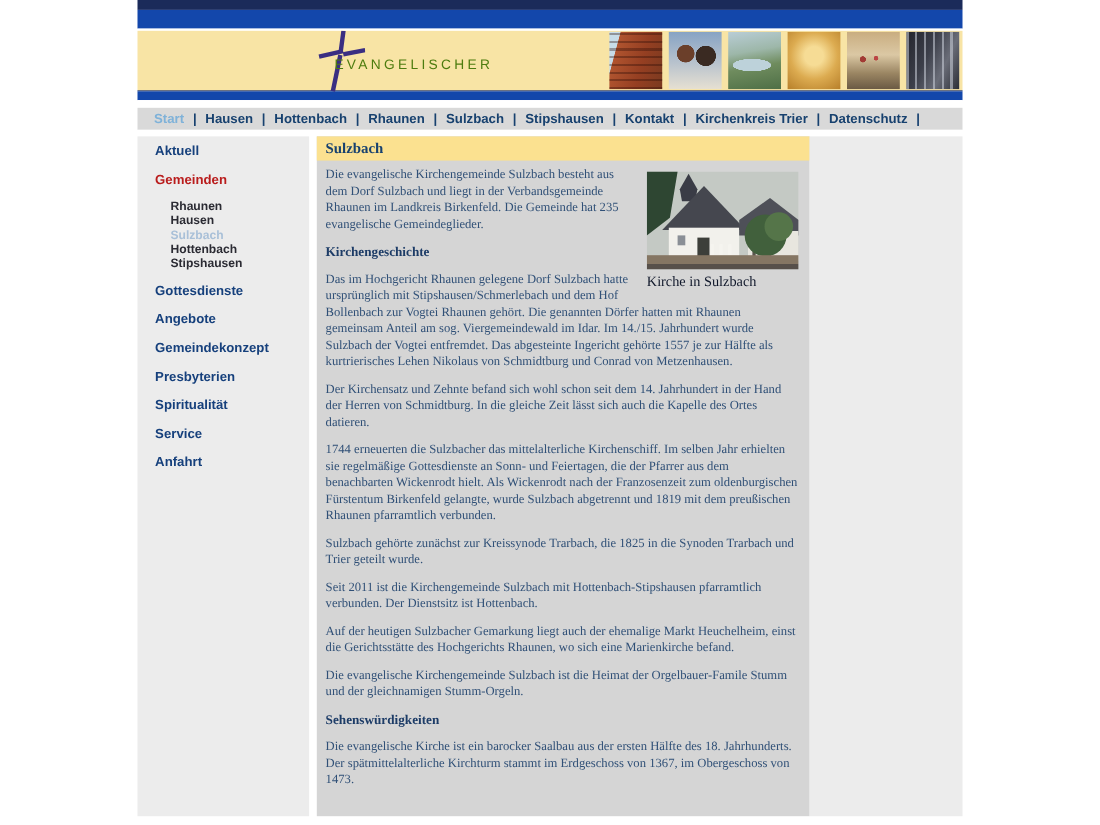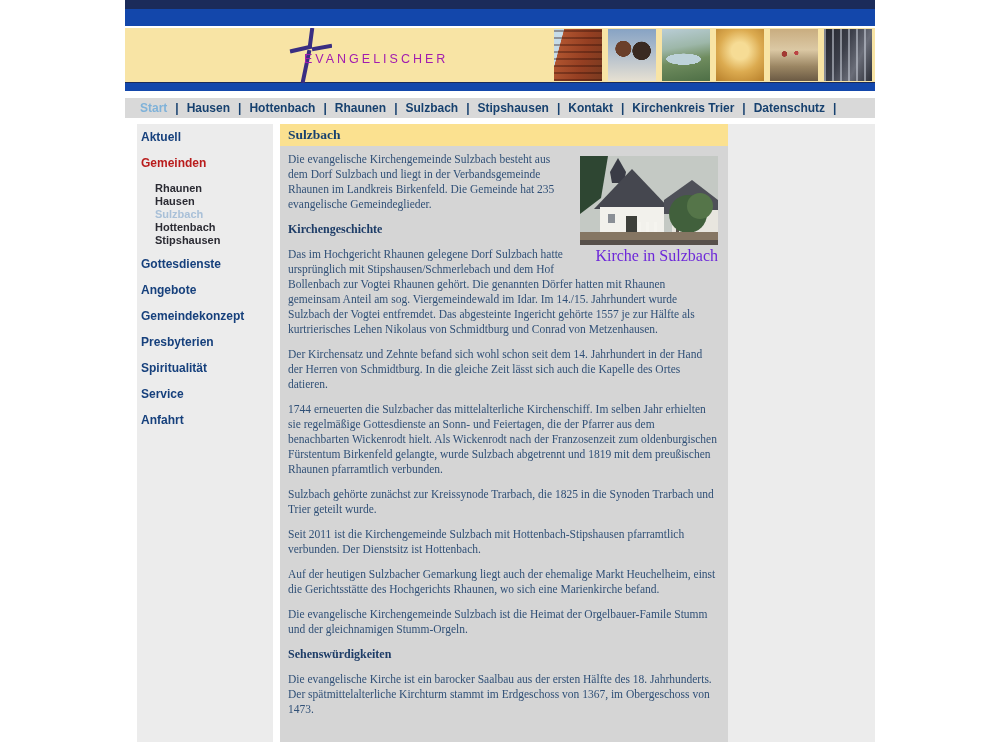--- a/index.html
+++ b/index.html
@@ -13,21 +13,21 @@
   .strip-blue{height:17px;background:#1347ab;}
   .strip-gap2{height:2px;background:#ffffff;}
   .hairline-navy{height:1px;background:#1b2b5a;}
   .strip-blue-low{height:8px;background:#1347ab;}
   .strip-gap7{height:7px;background:#ffffff;}
   .strip-gap6{height:6px;background:#ffffff;}
   
   .header{height:54px;background:#f8e4a5;position:relative;}
   .logo{position:absolute;left:95px;top:2px;width:300px;height:50px;cursor:pointer;}
   .logo-cross{position:absolute;left:66px;top:-2px;}
-  .logo-line1{position:absolute;left:84px;top:22px;font-size:12.5px;letter-spacing:3px;color:#a21caf;}
+  .logo-line1{position:absolute;left:84px;top:22px;font-size:12.5px;letter-spacing:3px;color:#4d7c0f;}
   .logo-line2{position:absolute;left:0px;top:36px;font-size:15px;letter-spacing:2px;color:#8b8f94;}
   .logo-line2 b{color:#3a2e82;}
   .photo-strip{position:absolute;right:3px;top:1px;height:52px;display:flex;gap:6px;}
   .thumb{width:48px;height:52px;}
   .t-building{background:
     repeating-linear-gradient(0deg,rgba(40,10,5,.35) 0 2px,transparent 2px 7px),
     linear-gradient(105deg,#c7dce8 0%,#c7dce8 16%,#b0542f 17%,#953f22 60%,#7a3a20 100%);}
   .t-people{background:
     radial-gradient(circle at 32% 38%,#6b3f2a 0 17%,transparent 18%),
     radial-gradient(circle at 70% 42%,#3a2a22 0 20%,transparent 21%),
@@ -44,37 +44,37 @@
     repeating-linear-gradient(90deg,rgba(205,210,220,.55) 0 2px,transparent 2px 8px),
     linear-gradient(115deg,#23242c 0%,#3c3f4a 40%,#6a6d78 68%,#2c2e36 100%);}
   
   .nav{height:20px;background:#d9d9d9;display:flex;align-items:center;padding-left:15px;
        font-size:12px;font-weight:bold;color:#17416f;}
   .nav-item{cursor:pointer;white-space:nowrap;}
   .nav-item.active{color:#7fb2d9;}
   .nav-sep{margin:0 8px;color:#17416f;cursor:default;}
   
   .page-body{display:flex;height:618px;background:#ffffff;}
-  .sidebar{width:136px;background:#ececec;padding:6px 0 0 4px;box-sizing:border-box;flex:none;margin-left:12px;}
+  .sidebar{width:156px;background:#ececec;padding:6px 0 0 16px;box-sizing:border-box;flex:none;}
   .side-item{font-size:12px;font-weight:bold;color:#16407c;margin:0 0 12px 0;cursor:pointer;}
   .side-item.active{color:#b91c1c;}
   .side-sub{margin:2px 0 10px 14px;}
   .side-sub-item{font-size:11px;font-weight:bold;color:#2b2b33;line-height:13px;cursor:pointer;}
   .side-sub-item.active{color:#a9c0d8;}
   .content-wrap{width:448px;flex:none;margin-left:7px;background:#d5d5d5;}
   .right-fill{flex:1;background:#ececec;}
   .title-bar{height:22px;background:#fbe190;font-family:"Liberation Serif",serif;
              font-size:13.5px;font-weight:bold;color:#17416f;line-height:22px;padding-left:8px;}
   .content{padding:6px 10px 0 8px;font-family:"Liberation Serif",serif;
            font-size:11.5px;line-height:15px;color:#305077;}
   .content p{margin:0 0 10px 0;}
   .content h3{margin:2px 0 10px 0;font-size:12px;color:#1d3c67;}
   figure.church{float:right;width:138px;margin:4px 0 6px 8px;}
   figure.church svg{display:block;}
-  .caption{font-size:16px;color:#6d28d9;margin-top:3px;text-align:right;}
+  .caption{font-size:13px;color:#0f172a;margin-top:3px;}
 </style>
 </head>
 <body>
 
 <div class="site">
   <div class="strip-navy"></div>
   <div class="strip-blue"></div>
   <div class="strip-gap2"></div>
 
   <div class="header">

